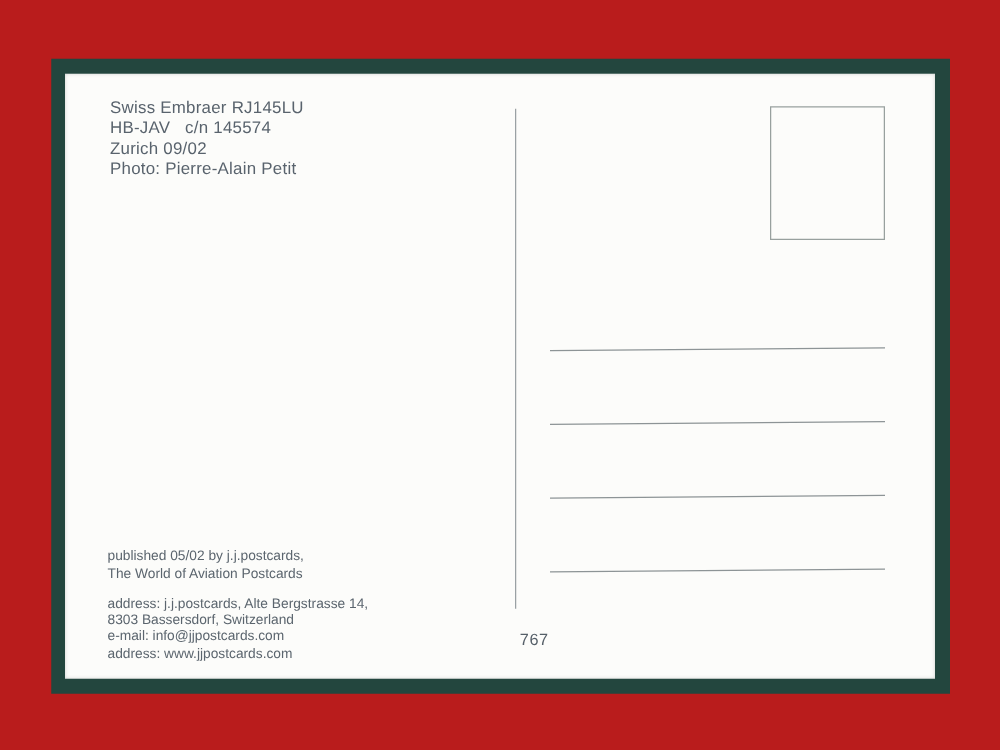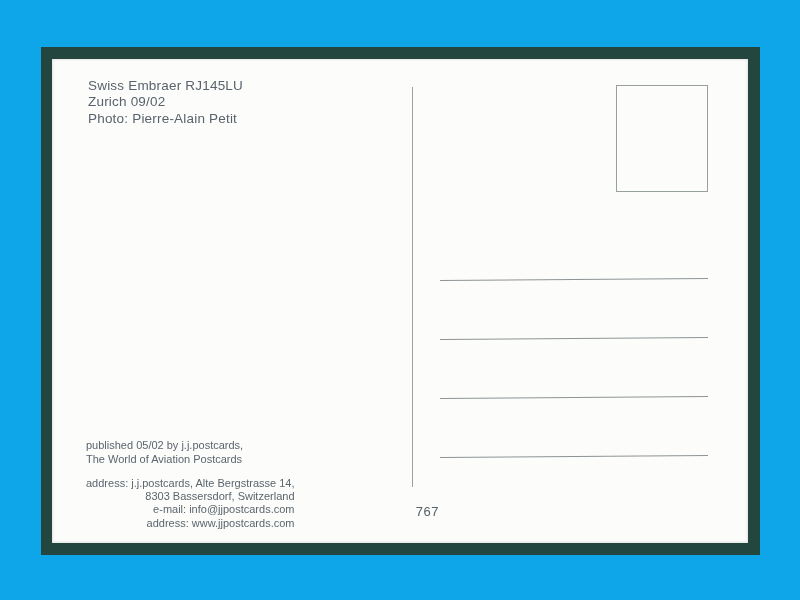--- a/index.html
+++ b/index.html
@@ -5,21 +5,21 @@
   html, body {
     margin: 0;
     padding: 0;
     background: #ffffff;
     font-family: "Liberation Sans", sans-serif;
   }
   #canvas {
     position: relative;
     width: 800px;
     height: 600px;
-    background: #0ea5e9;
+    background: #b91c1c;
     overflow: hidden;
   }
   
   .scan-frame {
     position: absolute;
     left: 41px;
     top: 47px;
     width: 719px;
     height: 508px;
     background: #23463e;
@@ -92,21 +92,20 @@
     font-size: 11px;
     line-height: 13.6px;
   }
   .contact-block {
     position: absolute;
     left: 34px;
     top: 418px;   
     color: #5b656e;
     font-size: 11px;
     line-height: 13.2px;
-    text-align: right;
   }
   
   .card-number {
     position: absolute;
     left: 335px;
     top: 445px;   
     width: 52px;
     text-align: right;
     color: #555f68;
     font-size: 13px;
@@ -117,20 +116,21 @@
 <body>
 
 <div id="canvas">
 
   <div class="scan-frame"></div>
 
   <div class="postcard">
 
     <div class="caption-block">
       <span class="line">Swiss Embraer RJ145LU</span>
+      <span class="line">HB-JAV   c/n 145574</span>
       <span class="line">Zurich 09/02</span>
       <span class="line">Photo: Pierre-Alain Petit</span>
     </div>
 
     <div class="stamp-box"></div>
 
     <div class="divider-line"></div>
 
     <div class="address-line l1"></div>
     <div class="address-line l2"></div>

